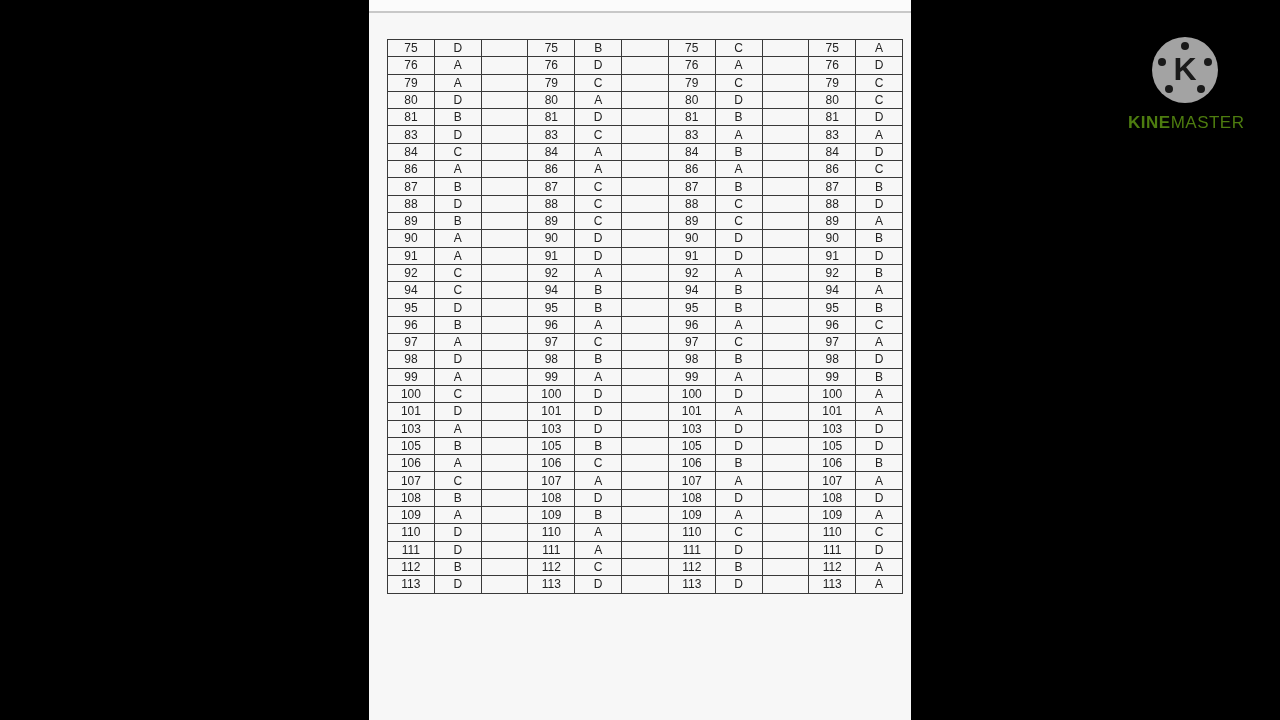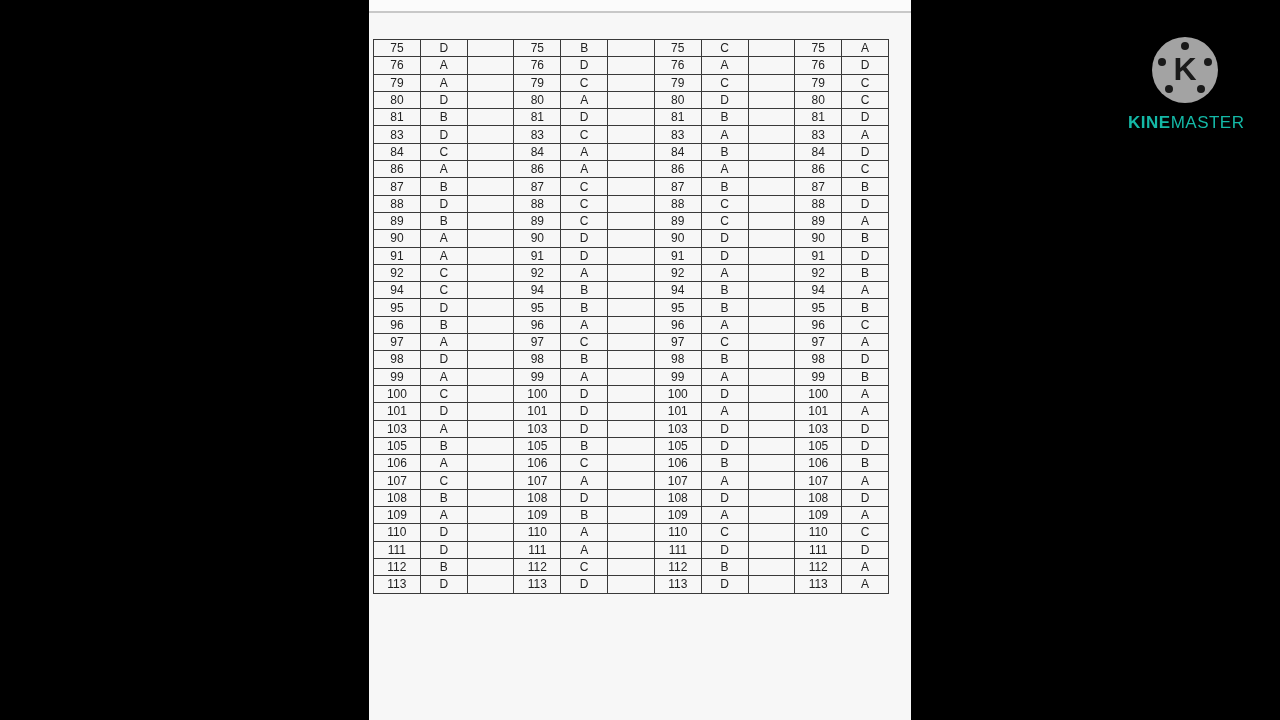--- a/index.html
+++ b/index.html
@@ -21,21 +21,21 @@
       height: 2px;
       background: #c8c8c8;
     }
     .page-top {
       position: absolute;
       left: 0; right: 0; top: 0; height: 11px;
       background: #fbfbfb;
     }
     .sheet {
       position: absolute;
-      left: 4px; top: 39px;
+      left: 18px; top: 39px;
       width: 516px;
       border-collapse: collapse;
       table-layout: fixed;
     }
     .sheet td {
       border: 1px solid #3a3a3a;
       height: 16.3px;
       padding: 0;
       font-size: 12px;
       line-height: 16px;
@@ -74,21 +74,21 @@
     .wm-logo .dot {
       position: absolute;
       width: 8px; height: 8px;
       border-radius: 50%;
       background: #1a1a1a;
     }
     .wm-text {
       margin-top: 10px;
       font-size: 17px;
       letter-spacing: 0.5px;
-      color: #14b8a6;
+      color: #4d7c0f;
     }
     .wm-text b { font-weight: bold; }
     .wm-text span { font-weight: normal; }
   </style>
 </head>
 <body>
 
 <div class="page">
   <div class="page-top"></div>
   <div class="page-fold"></div>

